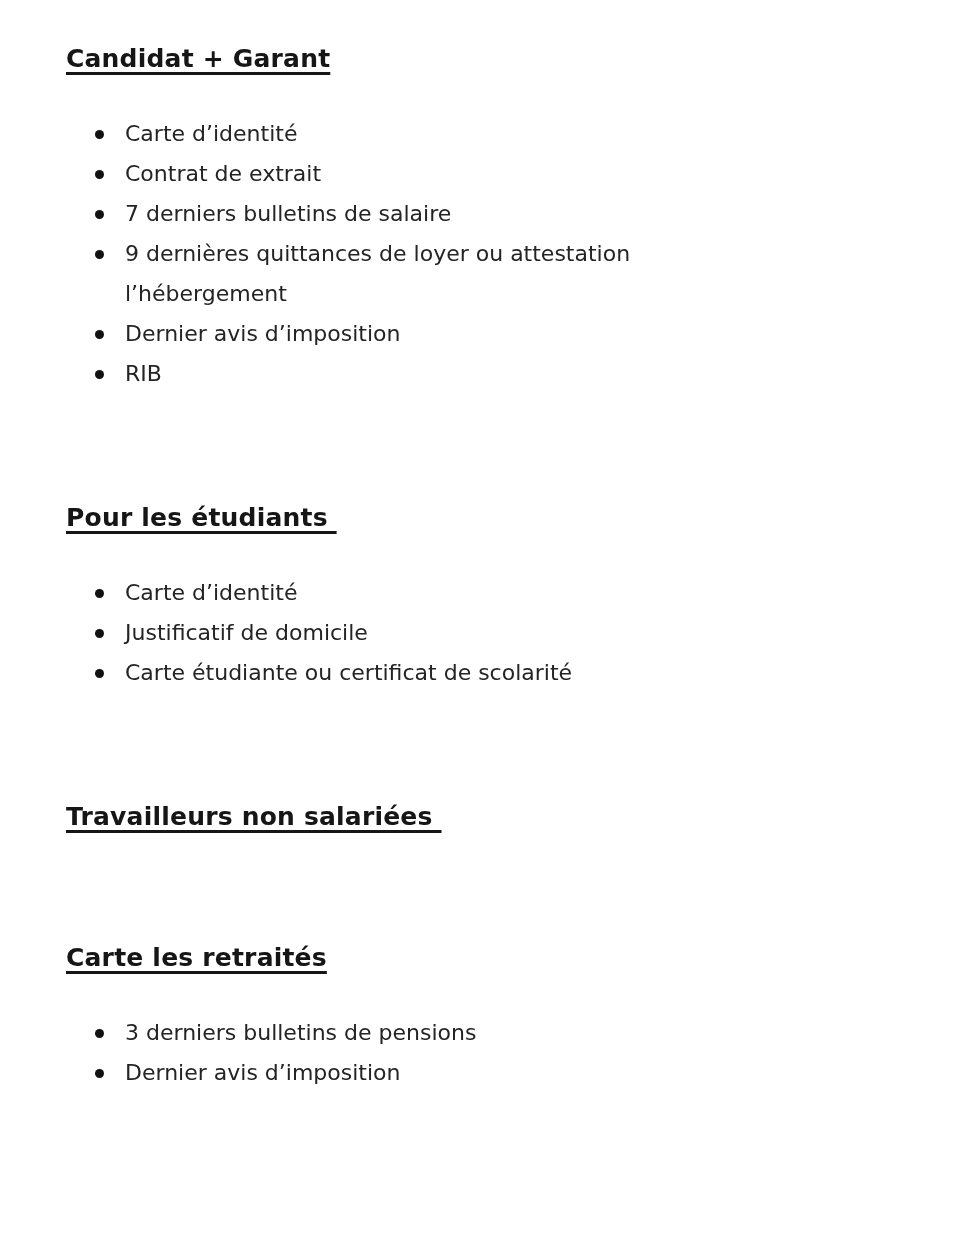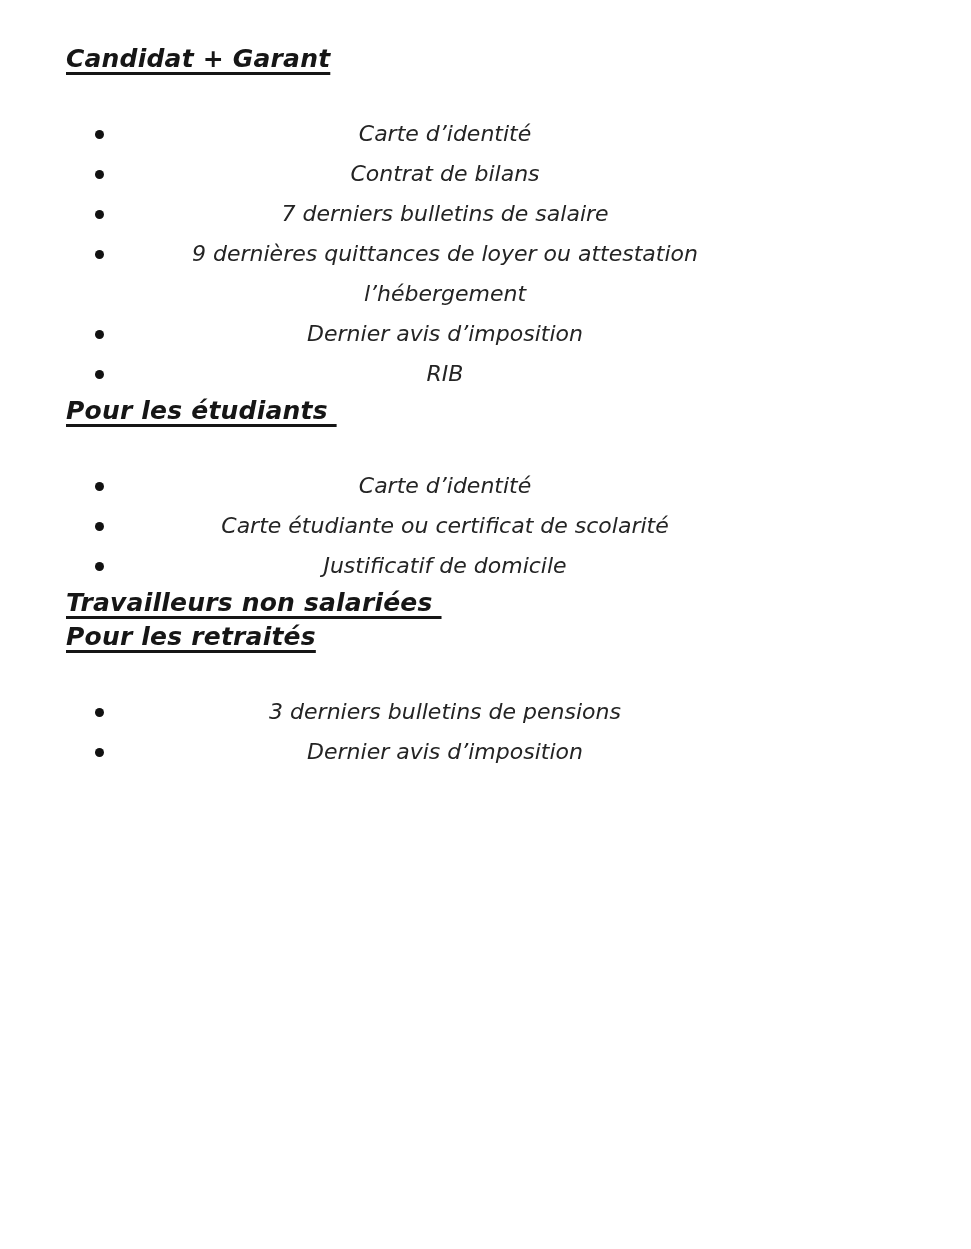--- a/index.html
+++ b/index.html
@@ -13,40 +13,39 @@
     overflow: hidden;
     font-family: "DejaVu Sans", "Liberation Sans", sans-serif;
     color: #1f1f1f;
   }
   .document {
     box-sizing: border-box;
     width: 769px;
     height: 1249px;
     padding: 42px 4px 0 66px;
     background: #ffffff;
-    font-style: italic;
   }
   .doc-section + .doc-section {
+    margin-top: 107px;
   }
   .heading {
     margin: 0;
     font-size: 25px;
     line-height: 34px;
     font-weight: 700;
     color: #161616;
     text-decoration: underline;
     text-decoration-thickness: 2.5px;
     text-underline-offset: 5px;
     letter-spacing: 0.2px;
   }
   .doc-list {
     list-style: none;
     margin: 38px 0 0 0;
     padding: 0;
-    text-align: center;
   }
   .doc-list li {
     position: relative;
     font-size: 22px;
     line-height: 40px;
     padding-left: 59px;
     color: #242424;
   }
   .bullet {
     position: absolute;
@@ -65,21 +64,21 @@
   <section class="doc-section">
     <h2 class="heading">Candidat + Garant</h2>
     <ul class="doc-list">
   <li>
     <span class="bullet"></span>
     <span class="item-text">Carte d’identité</span>
   </li>
 
   <li>
     <span class="bullet"></span>
-    <span class="item-text">Contrat de bilans</span>
+    <span class="item-text">Contrat de extrait</span>
   </li>
 
   <li>
     <span class="bullet"></span>
     <span class="item-text">7 derniers bulletins de salaire</span>
   </li>
 
   <li>
     <span class="bullet"></span>
     <span class="item-text">9 dernières quittances de loyer ou attestation l’hébergement</span>
@@ -100,36 +99,36 @@
   <section class="doc-section">
     <h2 class="heading">Pour les étudiants&nbsp;</h2>
     <ul class="doc-list">
   <li>
     <span class="bullet"></span>
     <span class="item-text">Carte d’identité</span>
   </li>
 
   <li>
     <span class="bullet"></span>
-    <span class="item-text">Carte étudiante ou certificat de scolarité</span>
+    <span class="item-text">Justificatif de domicile</span>
   </li>
 
   <li>
     <span class="bullet"></span>
-    <span class="item-text">Justificatif de domicile</span>
+    <span class="item-text">Carte étudiante ou certificat de scolarité</span>
   </li>
 </ul>
   </section>
 
   <section class="doc-section">
     <h2 class="heading">Travailleurs non salariées&nbsp;</h2>
   </section>
 
   <section class="doc-section">
-    <h2 class="heading">Pour les retraités</h2>
+    <h2 class="heading">Carte les retraités</h2>
     <ul class="doc-list">
   <li>
     <span class="bullet"></span>
     <span class="item-text">3 derniers bulletins de pensions</span>
   </li>
 
   <li>
     <span class="bullet"></span>
     <span class="item-text">Dernier avis d’imposition</span>
   </li>

